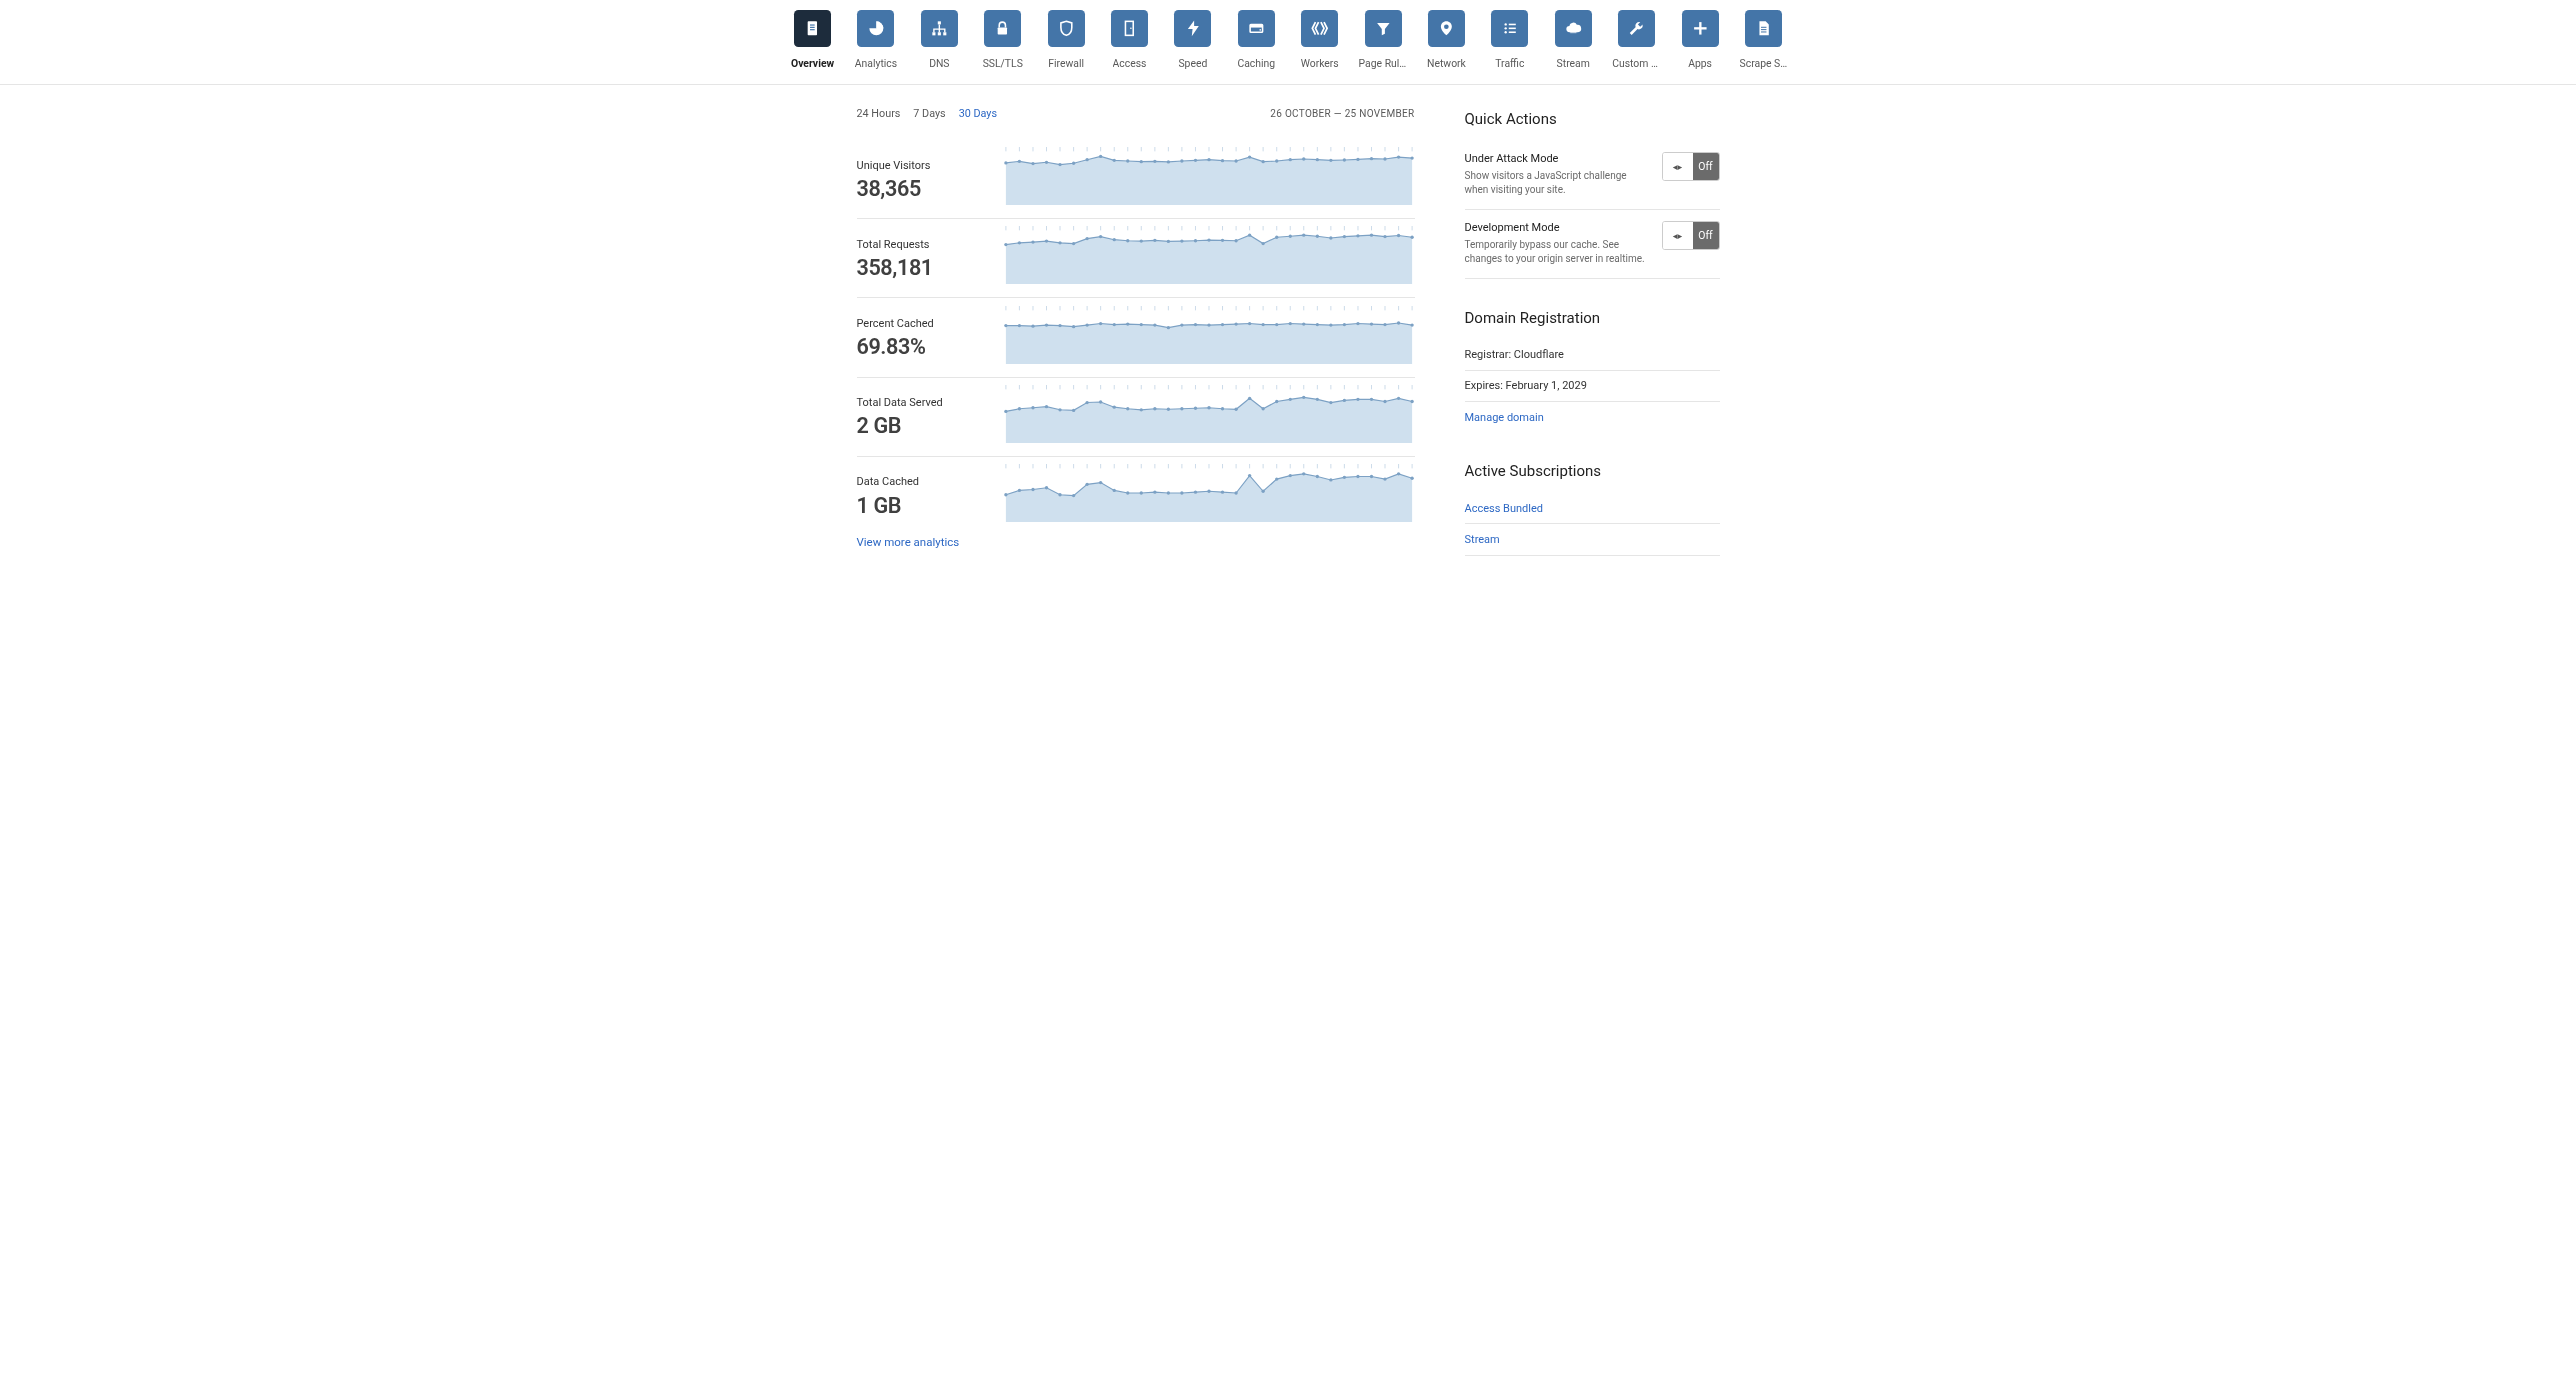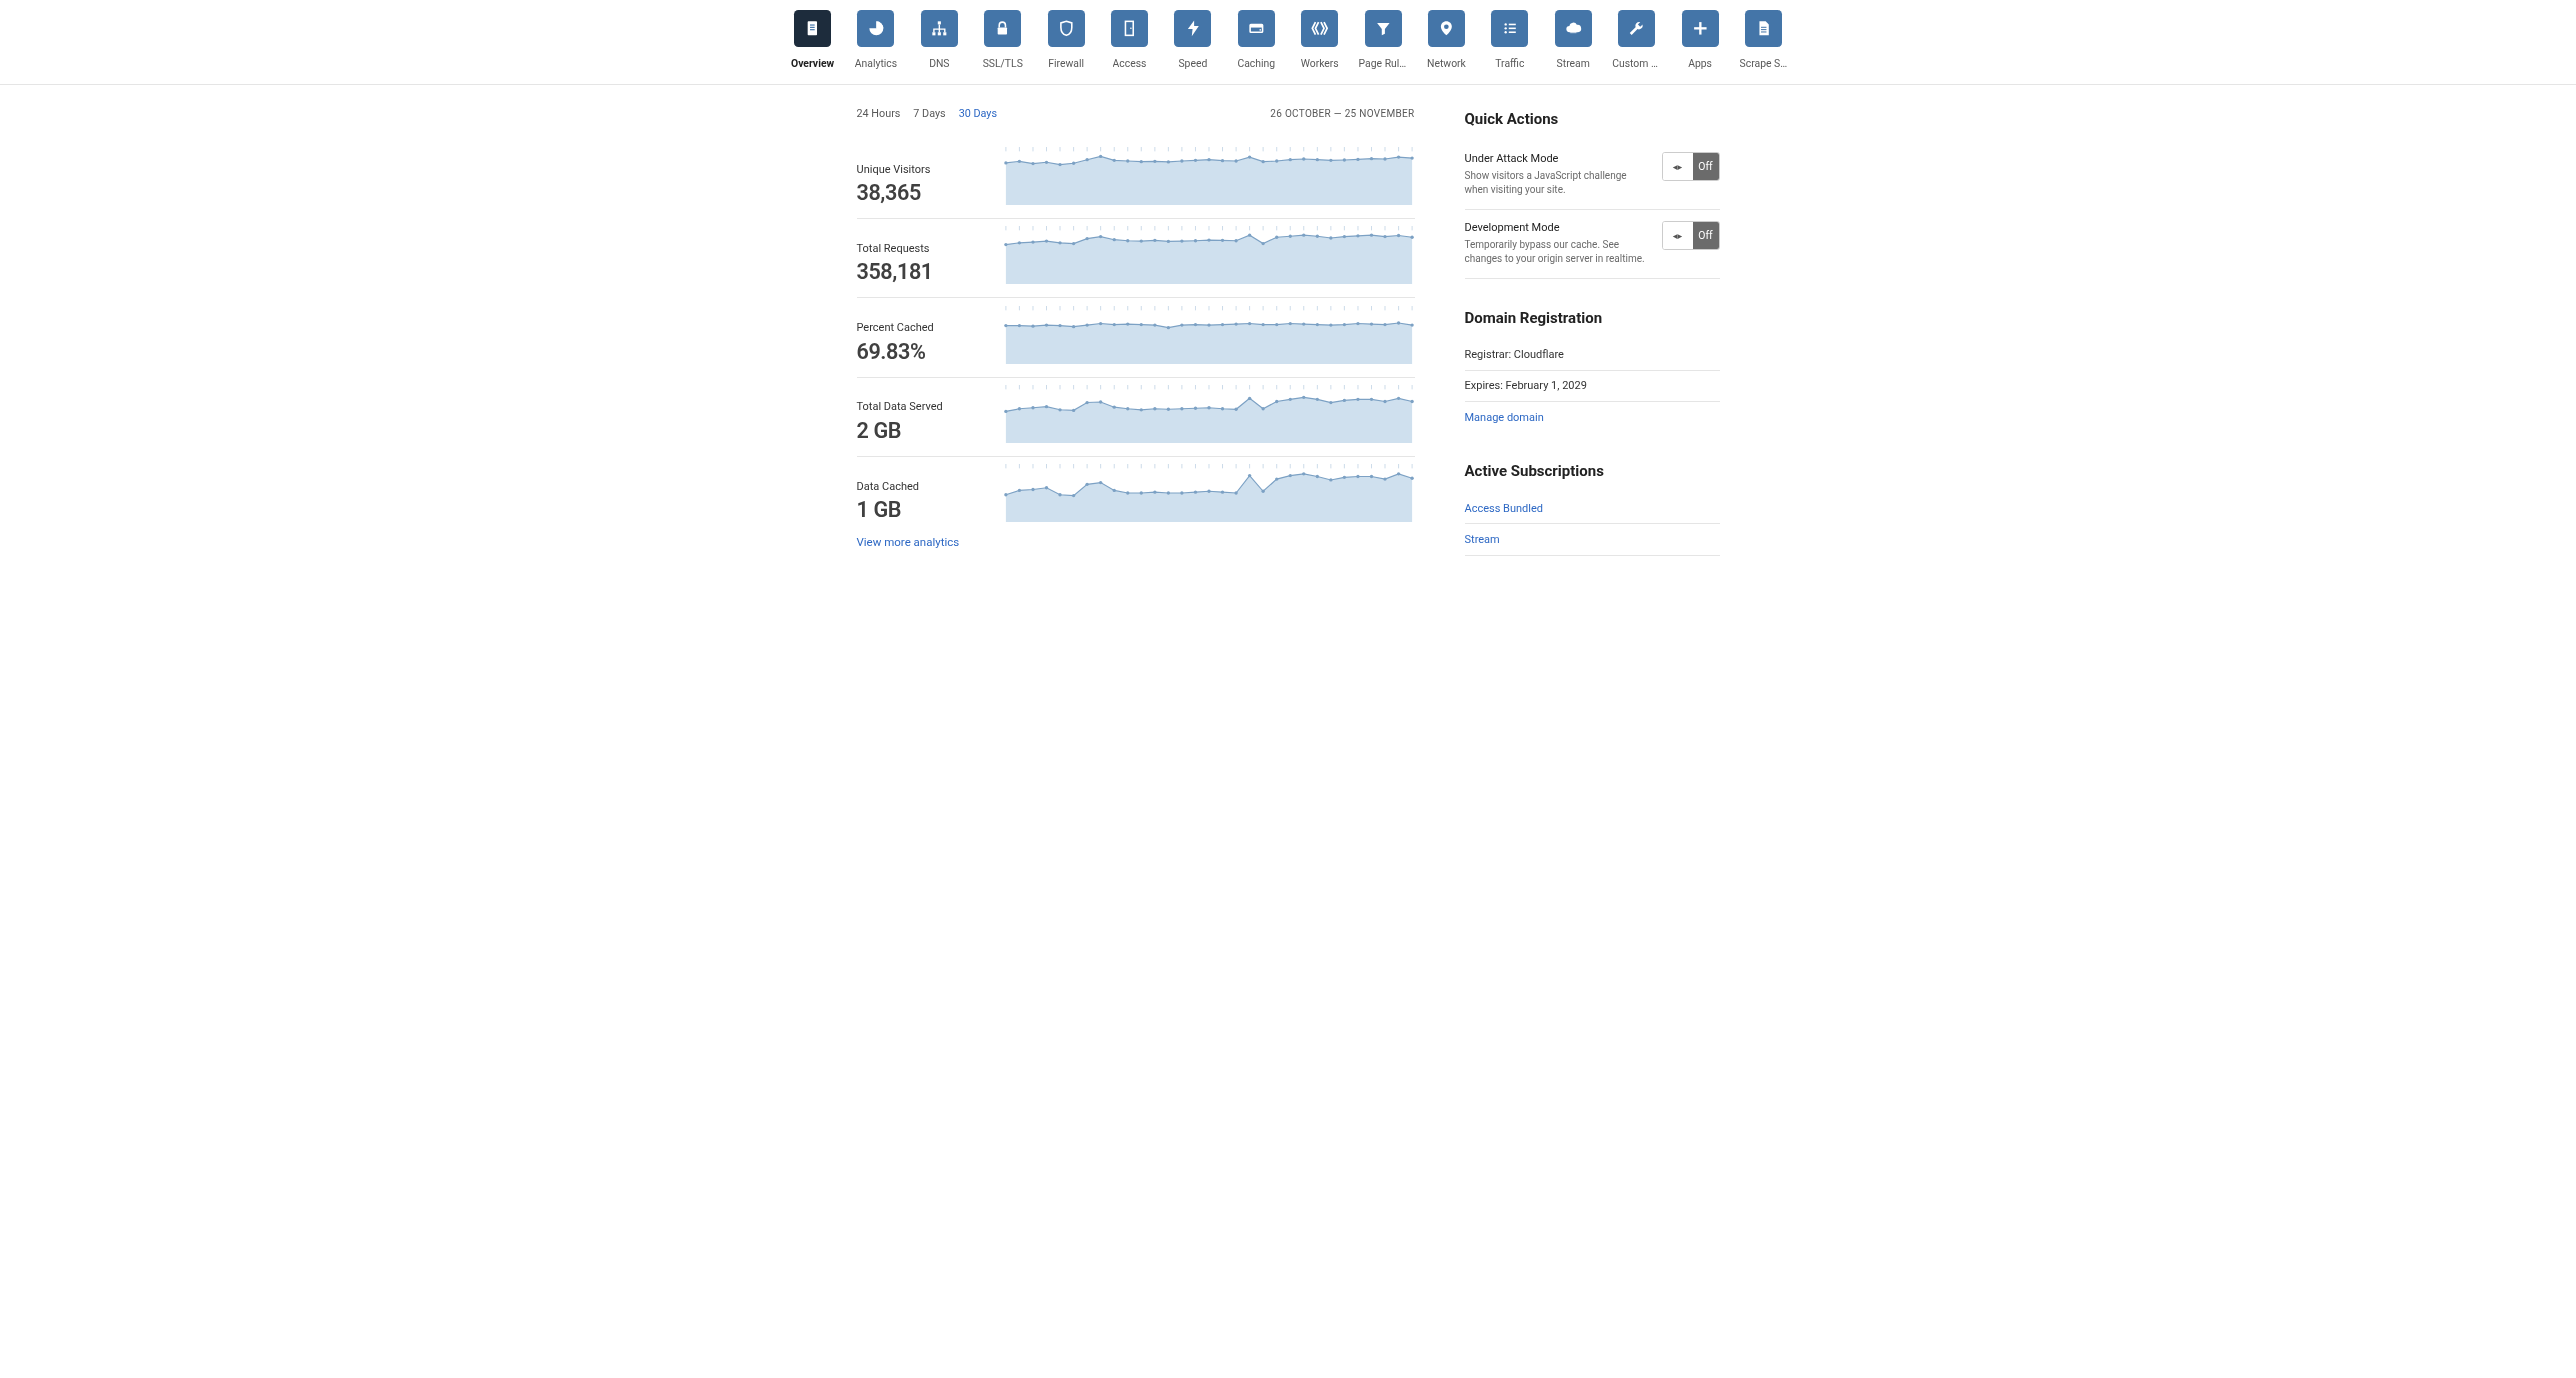--- a/index.html
+++ b/index.html
@@ -65,39 +65,39 @@
   .range-link { color: #595959; font-size: 10.8px; cursor: pointer; }
   .range-link.active { color: #2d68c4; }
   .date-range {
     color: #595959;
     font-size: 10px;
     letter-spacing: 0.3px;
   }
 
   .metric-row {
     display: flex;
-    align-items: flex-end;
+    align-items: center;
     gap: 17px;
     padding: 7.2px 0 13px;
     border-bottom: 0.7px solid #e5e5e5;
   }
   .metric-row:last-of-type { border-bottom: none; }
   .metric-info { width: 129px; padding-top: 7.2px; }
   .metric-label { font-size: 11px; color: #333; margin-bottom: 4.3px; }
   .metric-value { font-size: 21.6px; font-weight: 600; color: #404040; letter-spacing: -0.4px; }
   .metric-chart { flex: 1; height: 58px; }
 
   .analytics-link {
     color: #2d68c4;
     font-size: 11.5px;
     cursor: pointer;
     display: inline-block;
   }
 
-  .section-title { font-size: 15px; font-weight: 700; color: #222; margin-bottom: 13px; margin-top: 2.9px; }
+  .section-title { font-size: 15px; font-weight: 400; color: #222; margin-bottom: 13px; margin-top: 2.9px; }
   .qa-link {
     display: block;
     color: #2d68c4;
     font-size: 11px;
     padding: 8.6px 0;
     border-bottom: 0.7px solid #e5e5e5;
     cursor: pointer;
   }
   .toggle-row {
     display: flex;

